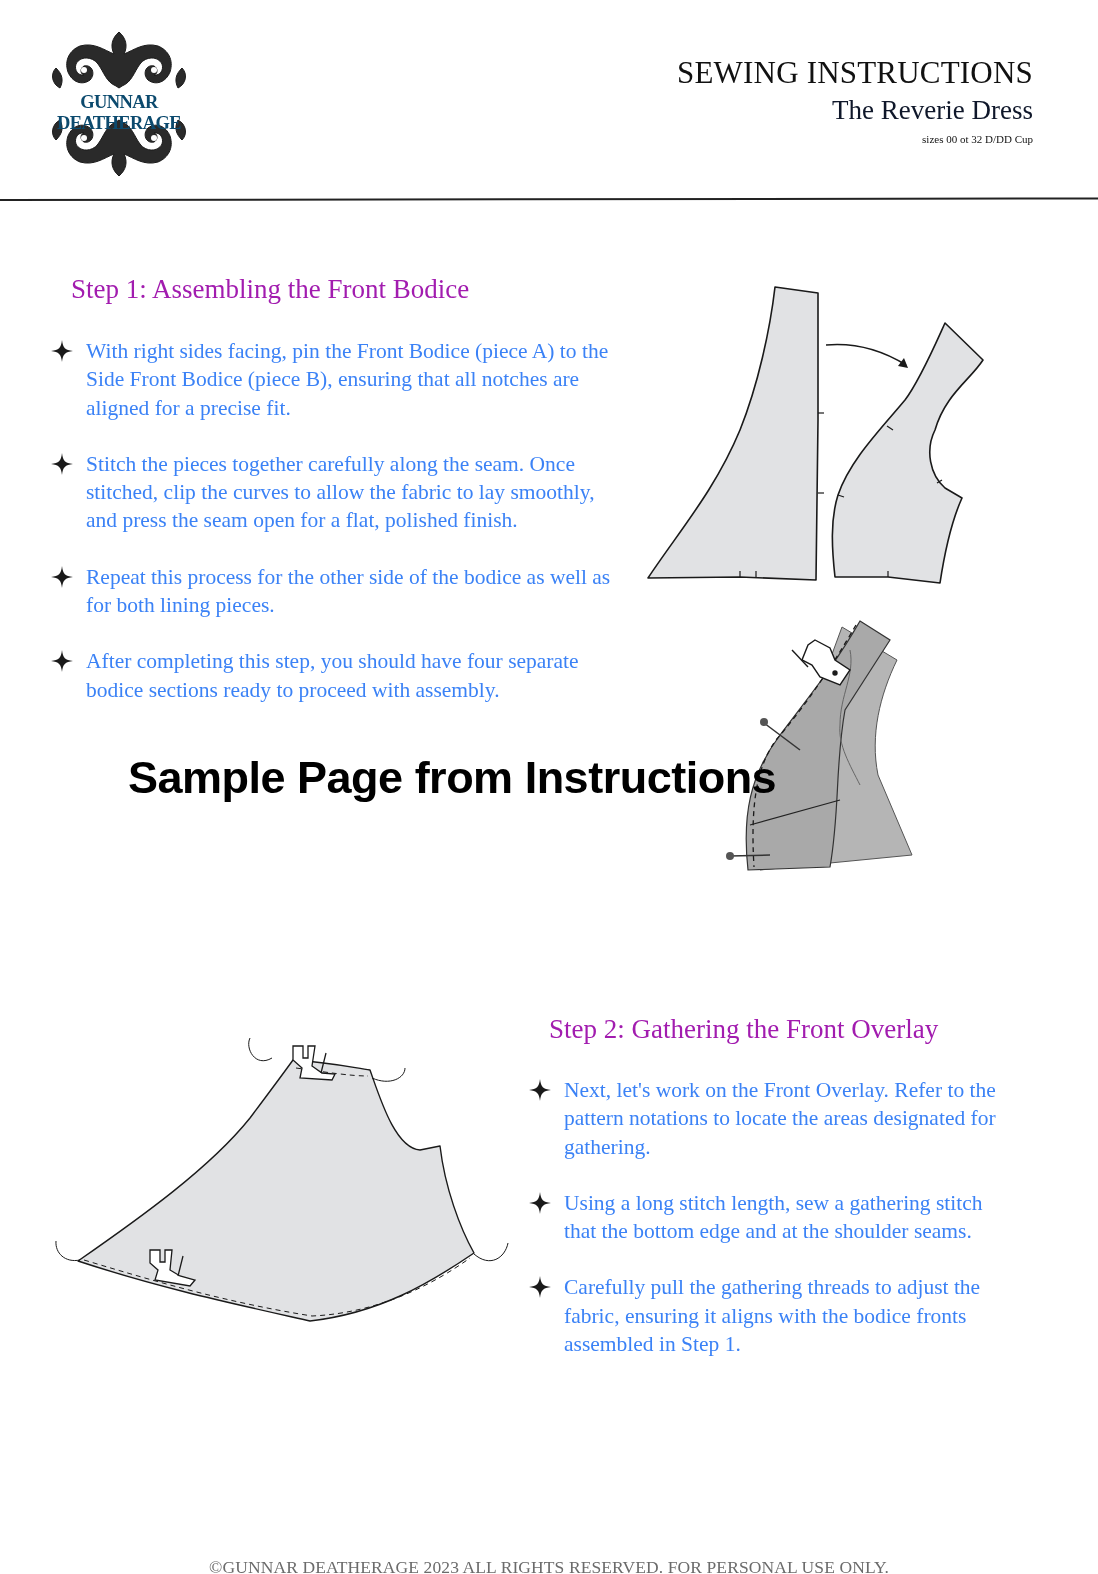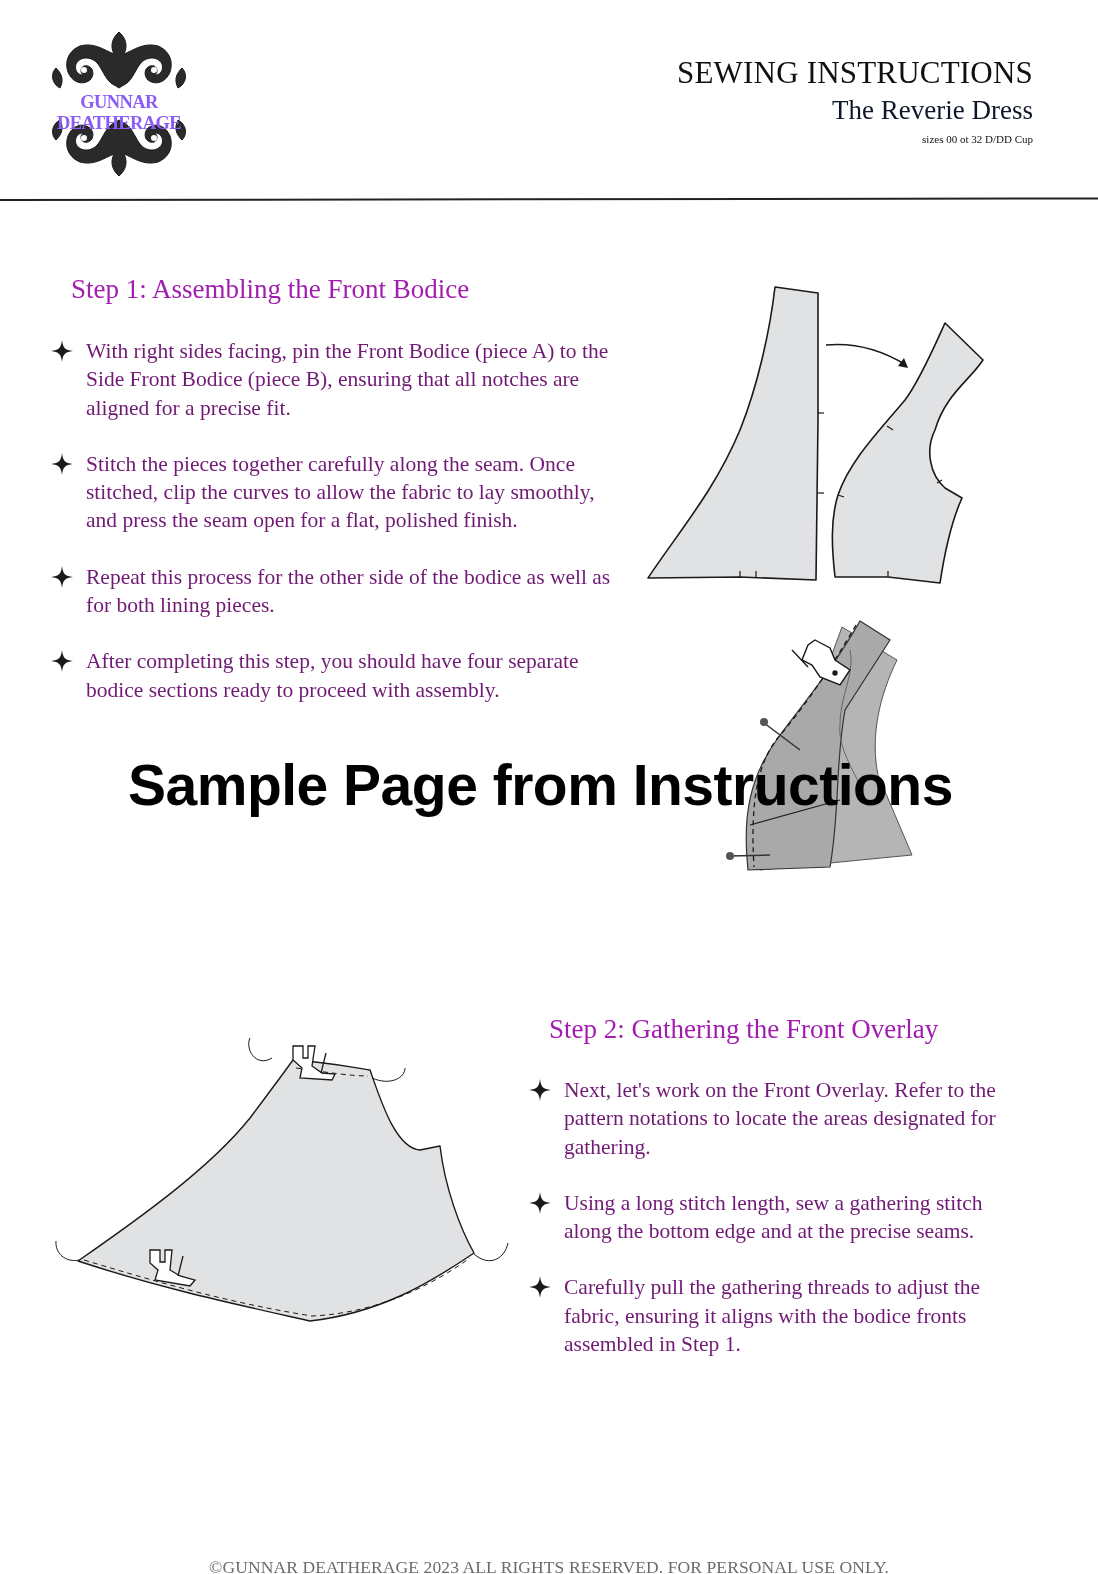--- a/index.html
+++ b/index.html
@@ -1,42 +1,42 @@
 <!DOCTYPE html>
 <html><head>
 <meta charset="utf-8">
 <style>
   html, body { margin: 0; padding: 0; background: #ffffff; }
   body { width: 1098px; height: 1574px; position: relative; overflow: hidden; font-family: "DejaVu Serif", "Liberation Serif", serif; color: #1a1a1a; }
 
   
   .logo { position: absolute; left: 34px; top: 28px; width: 170px; height: 152px; }
-  .logo-text { position: absolute; left: 34px; top: 92px; width: 170px; text-align: center; font-family: "Liberation Serif", serif; font-size: 18.5px; letter-spacing: -0.6px; color: #8b5cf6; font-weight: bold; }
+  .logo-text { position: absolute; left: 34px; top: 92px; width: 170px; text-align: center; font-family: "Liberation Serif", serif; font-size: 18.5px; letter-spacing: -0.6px; color: #0c4a6e; font-weight: bold; }
   .doc-title { position: absolute; right: 65px; top: 55px; font-family: "Liberation Serif", serif; font-size: 31px; letter-spacing: 0.2px; color: #111; text-align: center; }
   .doc-subtitle { position: absolute; right: 65px; top: 95px; font-family: "Liberation Serif", serif; font-size: 27px; color: #0f172a; text-align: right; }
   .doc-sizes { position: absolute; right: 65px; top: 133px; font-family: "Liberation Serif", serif; font-size: 11px; color: #111; text-align: right; }
   .header-rule { position: absolute; left: 0; top: 199px; width: 1098px; height: 2px; background: #222; transform: rotate(-0.08deg); transform-origin: left center; }
 
   
   .step-heading { position: absolute; font-family: "Liberation Serif", serif; font-size: 27px; color: #a21caf; white-space: nowrap; margin-left: 20px; }
   .bullet-list { position: absolute; margin: 0; padding: 0; list-style: none; }
-  .bullet { position: relative; padding-left: 35px; font-family: "Liberation Serif", serif; font-size: 21.5px; line-height: 28.3px; color: #701a75; margin-bottom: 28px; }
+  .bullet { position: relative; padding-left: 35px; font-family: "Liberation Serif", serif; font-size: 21.5px; line-height: 28.3px; color: #3b82f6; margin-bottom: 28px; }
   .bullet .star { position: absolute; left: 0; top: 3px; width: 22px; height: 22px; }
 
   #step1-heading { left: 51px; top: 274px; }
   #step1-list { left: 51px; top: 337px; width: 560px; }
   #step2-heading { left: 529px; top: 1014px; }
   #step2-list { left: 529px; top: 1076px; width: 490px; }
 
   .illus { position: absolute; }
   #illus-pieces { left: 640px; top: 280px; width: 360px; height: 310px; }
   #illus-stitched { left: 720px; top: 615px; width: 205px; height: 270px; }
   #illus-overlay { left: 50px; top: 1038px; width: 465px; height: 285px; }
 
-  .watermark { position: absolute; left: 128px; top: 752px; font-family: "Liberation Sans", "DejaVu Sans", sans-serif; font-weight: bold; font-size: 57px; color: #000; white-space: nowrap; letter-spacing: -0.5px; }
+  .watermark { position: absolute; left: 128px; top: 752px; font-family: "Liberation Sans", "DejaVu Sans", sans-serif; font-weight: bold; font-size: 45px; color: #000; white-space: nowrap; letter-spacing: -0.5px; }
 
   .footer { position: absolute; left: 0; width: 1098px; top: 1557px; text-align: center; font-family: "Liberation Serif", serif; font-size: 17.5px; color: #6b6b6b; letter-spacing: 0.1px; }
 </style>
 </head>
 <body>
 
 <div>
   <svg class="logo" viewBox="0 0 170 152">
     <g fill="#2a2a2a" stroke="#1a1a1a" stroke-width="1">
 
@@ -156,21 +156,21 @@
   <li class="bullet">
     <svg class="star" viewBox="0 0 22 22">
         <path d="M11 0 C12 8 14 10 22 11 C14 12 12 14 11 22 C10 14 8 12 0 11 C8 10 10 8 11 0 Z" fill="#1a1a1a"></path>
       </svg>
     <span>Next, let's work on the Front Overlay. Refer to the pattern notations to locate the areas designated for gathering.</span>
   </li>
   <li class="bullet">
     <svg class="star" viewBox="0 0 22 22">
         <path d="M11 0 C12 8 14 10 22 11 C14 12 12 14 11 22 C10 14 8 12 0 11 C8 10 10 8 11 0 Z" fill="#1a1a1a"></path>
       </svg>
-    <span>Using a long stitch length, sew a gathering stitch along the bottom edge and at the precise seams.</span>
+    <span>Using a long stitch length, sew a gathering stitch that the bottom edge and at the shoulder seams.</span>
   </li>
   <li class="bullet">
     <svg class="star" viewBox="0 0 22 22">
         <path d="M11 0 C12 8 14 10 22 11 C14 12 12 14 11 22 C10 14 8 12 0 11 C8 10 10 8 11 0 Z" fill="#1a1a1a"></path>
       </svg>
     <span>Carefully pull the gathering threads to adjust the fabric, ensuring it aligns with the bodice fronts assembled in Step 1.</span>
   </li>
 </ul>
 
 <div class="footer">©GUNNAR DEATHERAGE 2023 ALL RIGHTS RESERVED. FOR PERSONAL USE ONLY.</div>

